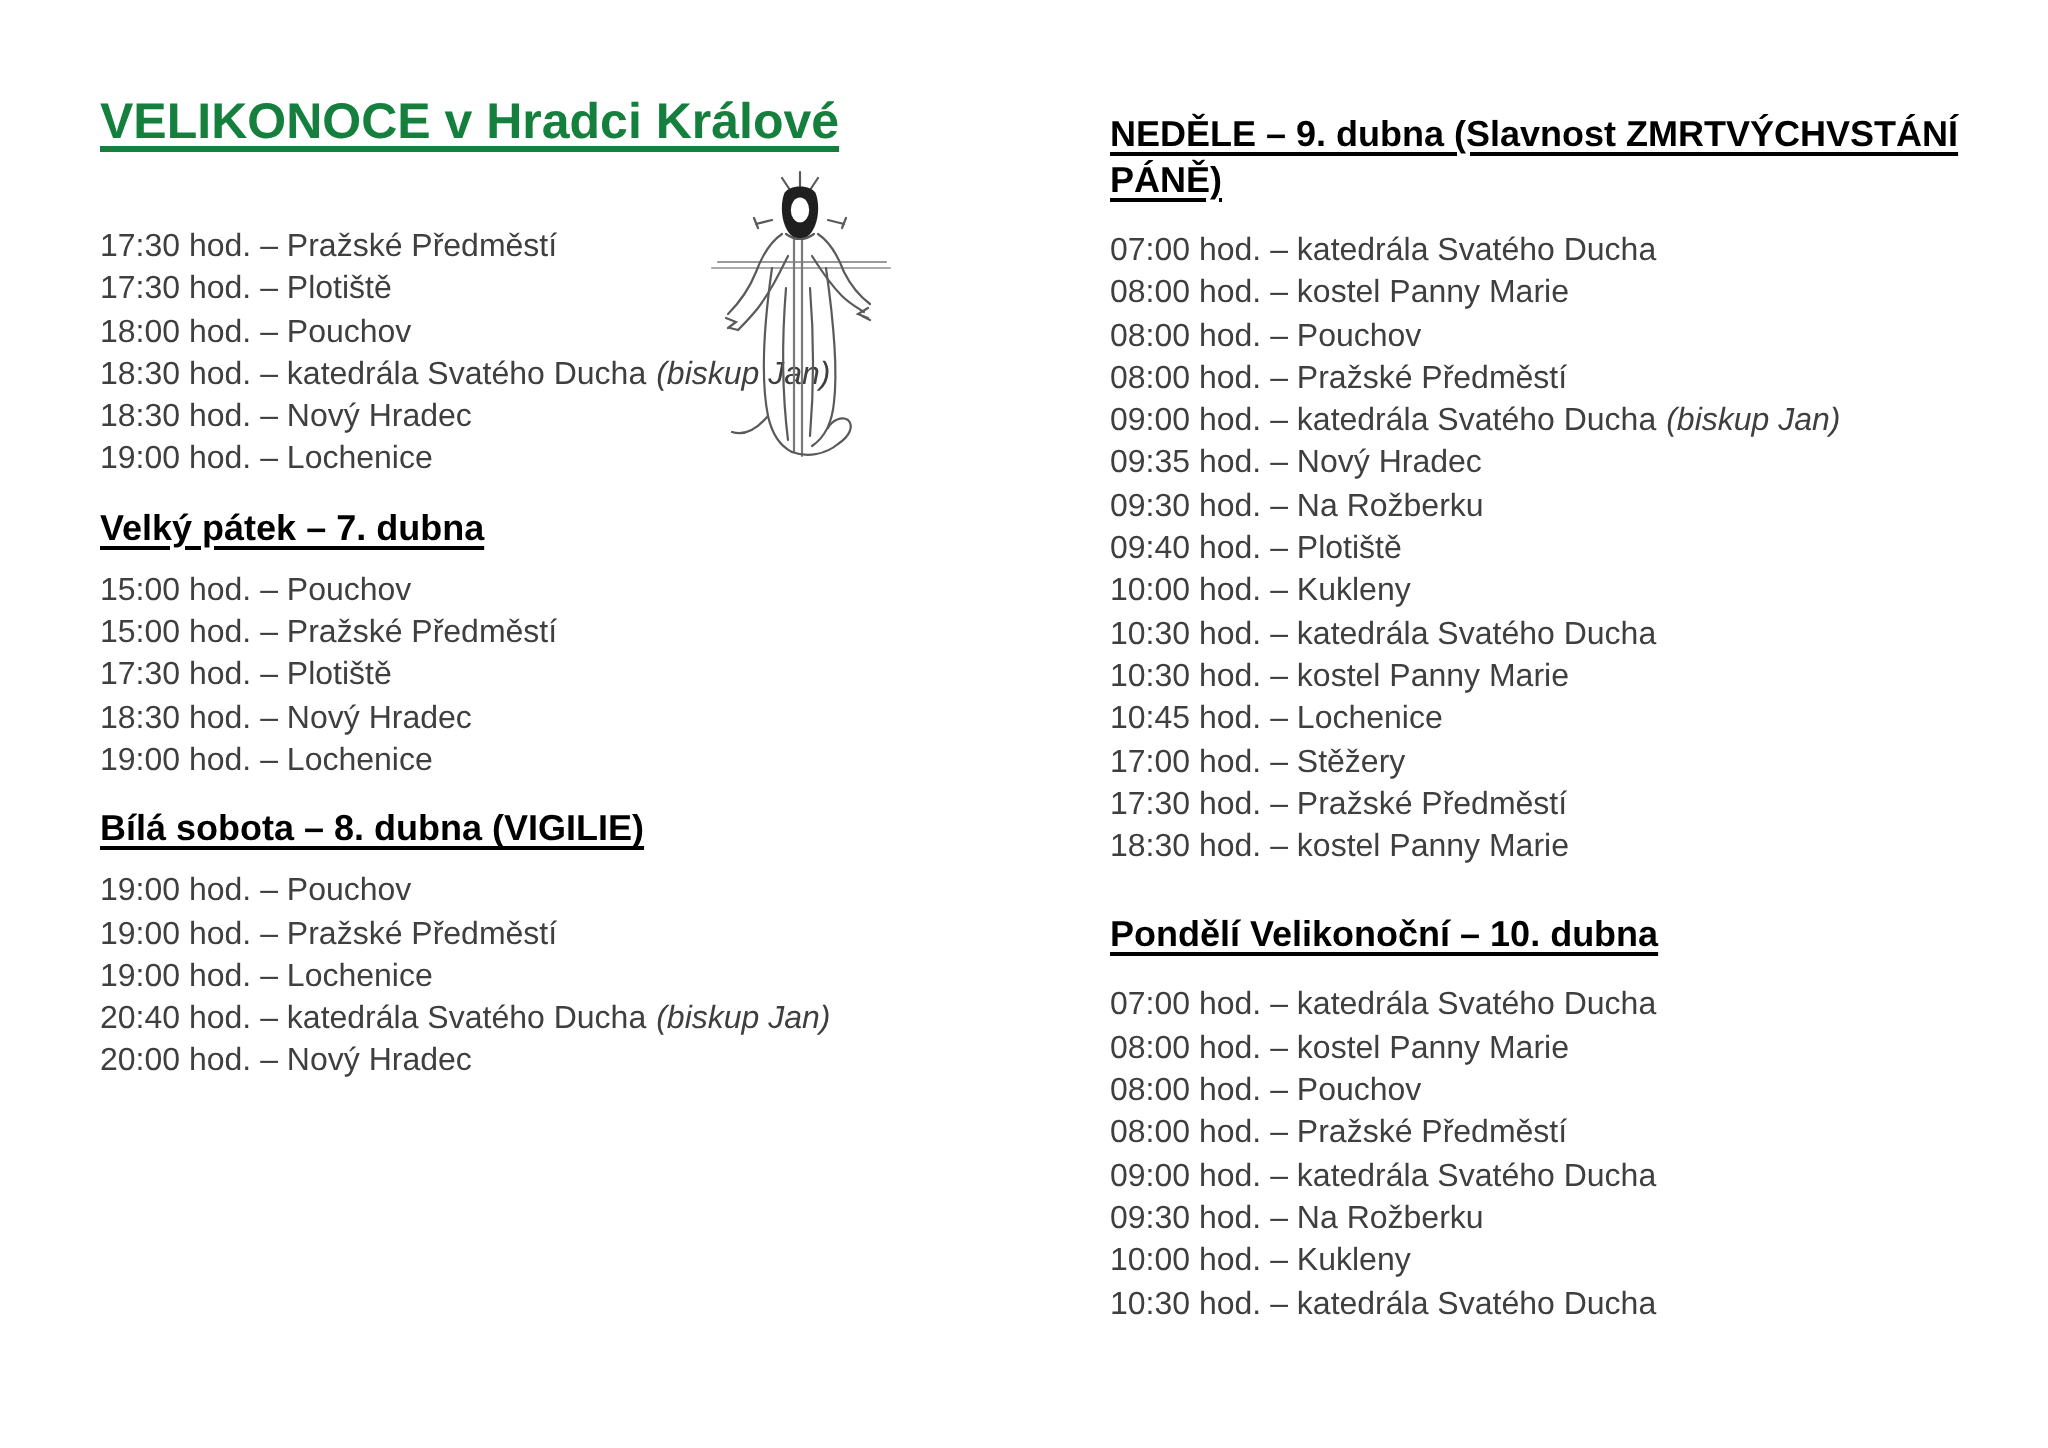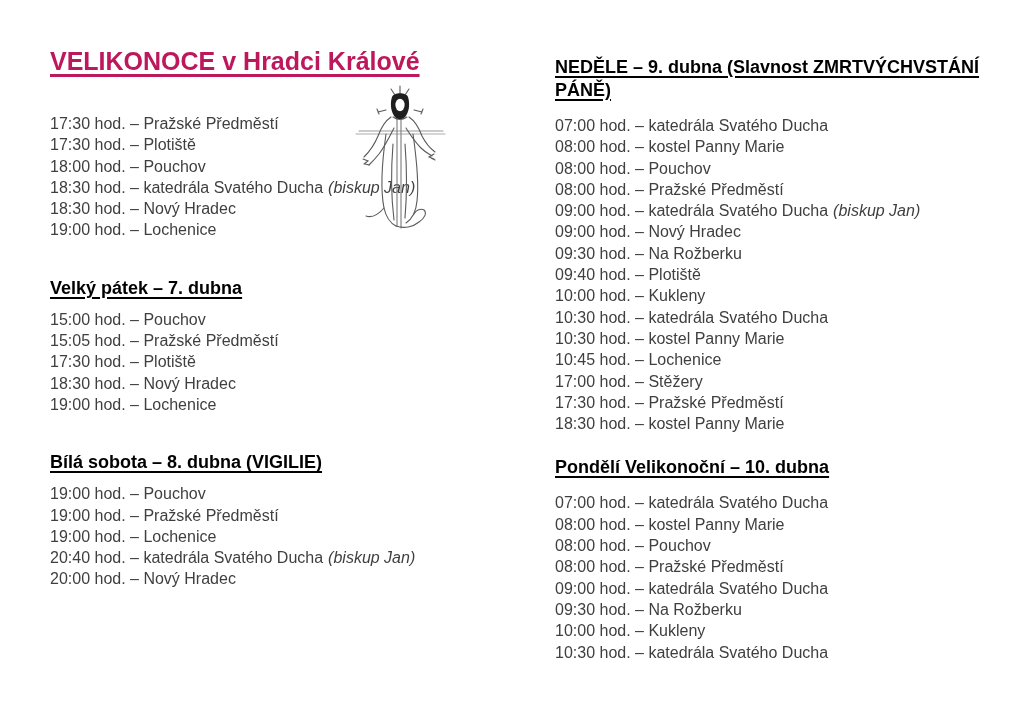--- a/index.html
+++ b/index.html
@@ -8,37 +8,37 @@
     background: #ffffff;
     font-family: "Liberation Sans", sans-serif;
     color: #3f3f3f;
     position: relative;
     overflow: hidden;
   }
   .col { position: absolute; }
   #left-column  { left: 50px;  top: 42px; width: 430px; }
   #right-column { left: 555px; top: 56px; width: 478px; }
 
-  .doc-title { font-size: 25px; font-weight: bold; color: #be185d; line-height: 38px; }
+  .doc-title { font-size: 25px; font-weight: bold; color: #15803d; line-height: 38px; }
   .doc-title .u {
     text-decoration: underline;
     text-decoration-thickness: 2.5px;
     text-underline-offset: 4px;
   }
 
   .section-heading {
     font-size: 18px;
     font-weight: bold;
     color: #000;
     line-height: 23px;
     text-decoration: underline;
     text-decoration-thickness: 2px;
     text-underline-offset: 3px;
   }
-  .section { margin-top: 36px; }
+  .section { margin-top: 12px; }
   .section.first-left { margin-top: 33px; }
   .section.first-right { margin-top: 0; }
   .section.monday { margin-top: 22px; }
 
   .entries { margin-top: 9px; }
   #right-column .entries { margin-top: 13px; }
   .entry { font-size: 16px; line-height: 21.3px; white-space: nowrap; }
   .entry-note { font-style: italic; margin-left: 5px; }
   .entry-note:empty { display: none; }
 
@@ -76,21 +76,21 @@
           <div class="entry"><span class="entry-text">19:00 hod. – Lochenice</span></div>
         </div>
     </section>
 
     <section class="section">
       <h2 class="section-heading">Velký pátek – 7. dubna</h2>
       <div class="entries">
 
           <div class="entry"><span class="entry-text">15:00 hod. – Pouchov</span></div>
 
-          <div class="entry"><span class="entry-text">15:05 hod. – Pražské Předměstí</span></div>
+          <div class="entry"><span class="entry-text">15:00 hod. – Pražské Předměstí</span></div>
 
           <div class="entry"><span class="entry-text">17:30 hod. – Plotiště</span></div>
 
 
           <div class="entry"><span class="entry-text">18:30 hod. – Nový Hradec</span></div>
 
           <div class="entry"><span class="entry-text">19:00 hod. – Lochenice</span></div>
         </div>
     </section>
 
@@ -120,21 +120,21 @@
           <div class="entry"><span class="entry-text">07:00 hod. – katedrála Svatého Ducha</span></div>
 
           <div class="entry"><span class="entry-text">08:00 hod. – kostel Panny Marie</span></div>
 
           <div class="entry"><span class="entry-text">08:00 hod. – Pouchov</span></div>
 
           <div class="entry"><span class="entry-text">08:00 hod. – Pražské Předměstí</span></div>
 
           <div class="entry"><span class="entry-text">09:00 hod. – katedrála Svatého Ducha</span><span class="entry-note">(biskup Jan)</span></div>
 
-          <div class="entry"><span class="entry-text">09:00 hod. – Nový Hradec</span></div>
+          <div class="entry"><span class="entry-text">09:35 hod. – Nový Hradec</span></div>
 
           <div class="entry"><span class="entry-text">09:30 hod. – Na Rožberku</span></div>
 
           <div class="entry"><span class="entry-text">09:40 hod. – Plotiště</span></div>
 
           <div class="entry"><span class="entry-text">10:00 hod. – Kukleny</span></div>
 
           <div class="entry"><span class="entry-text">10:30 hod. – katedrála Svatého Ducha</span></div>
 
           <div class="entry"><span class="entry-text">10:30 hod. – kostel Panny Marie</span></div>

